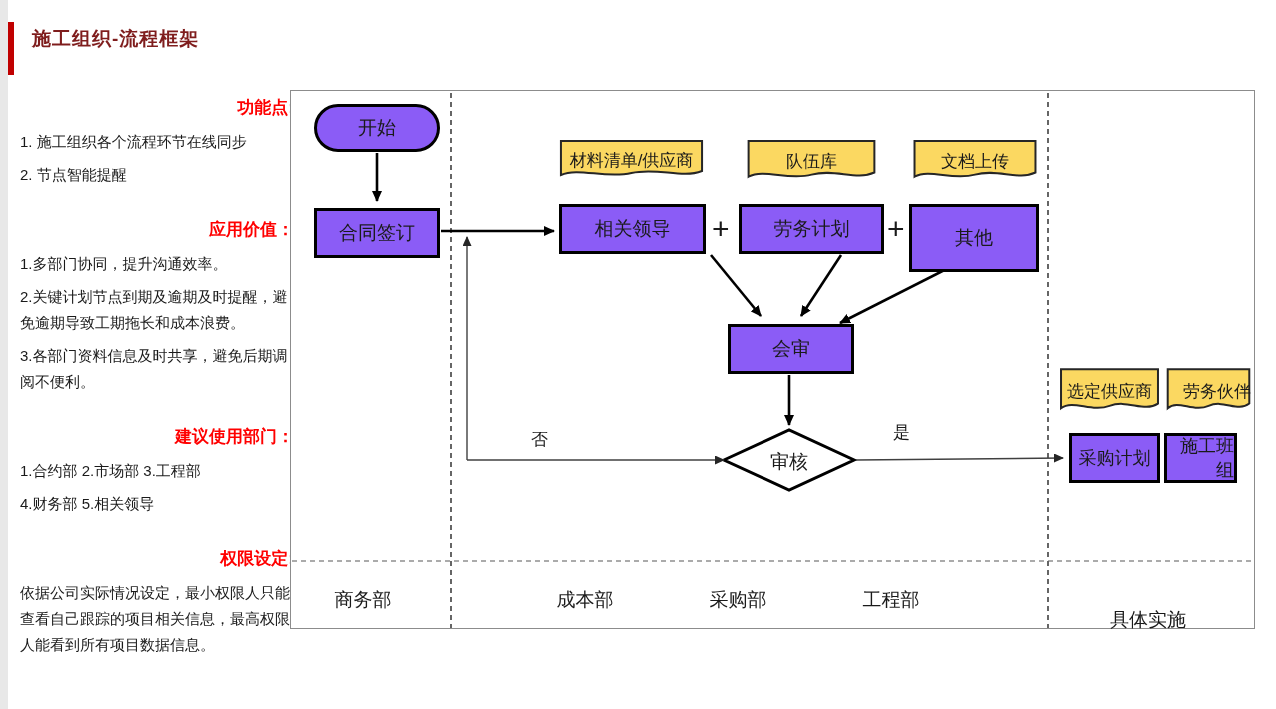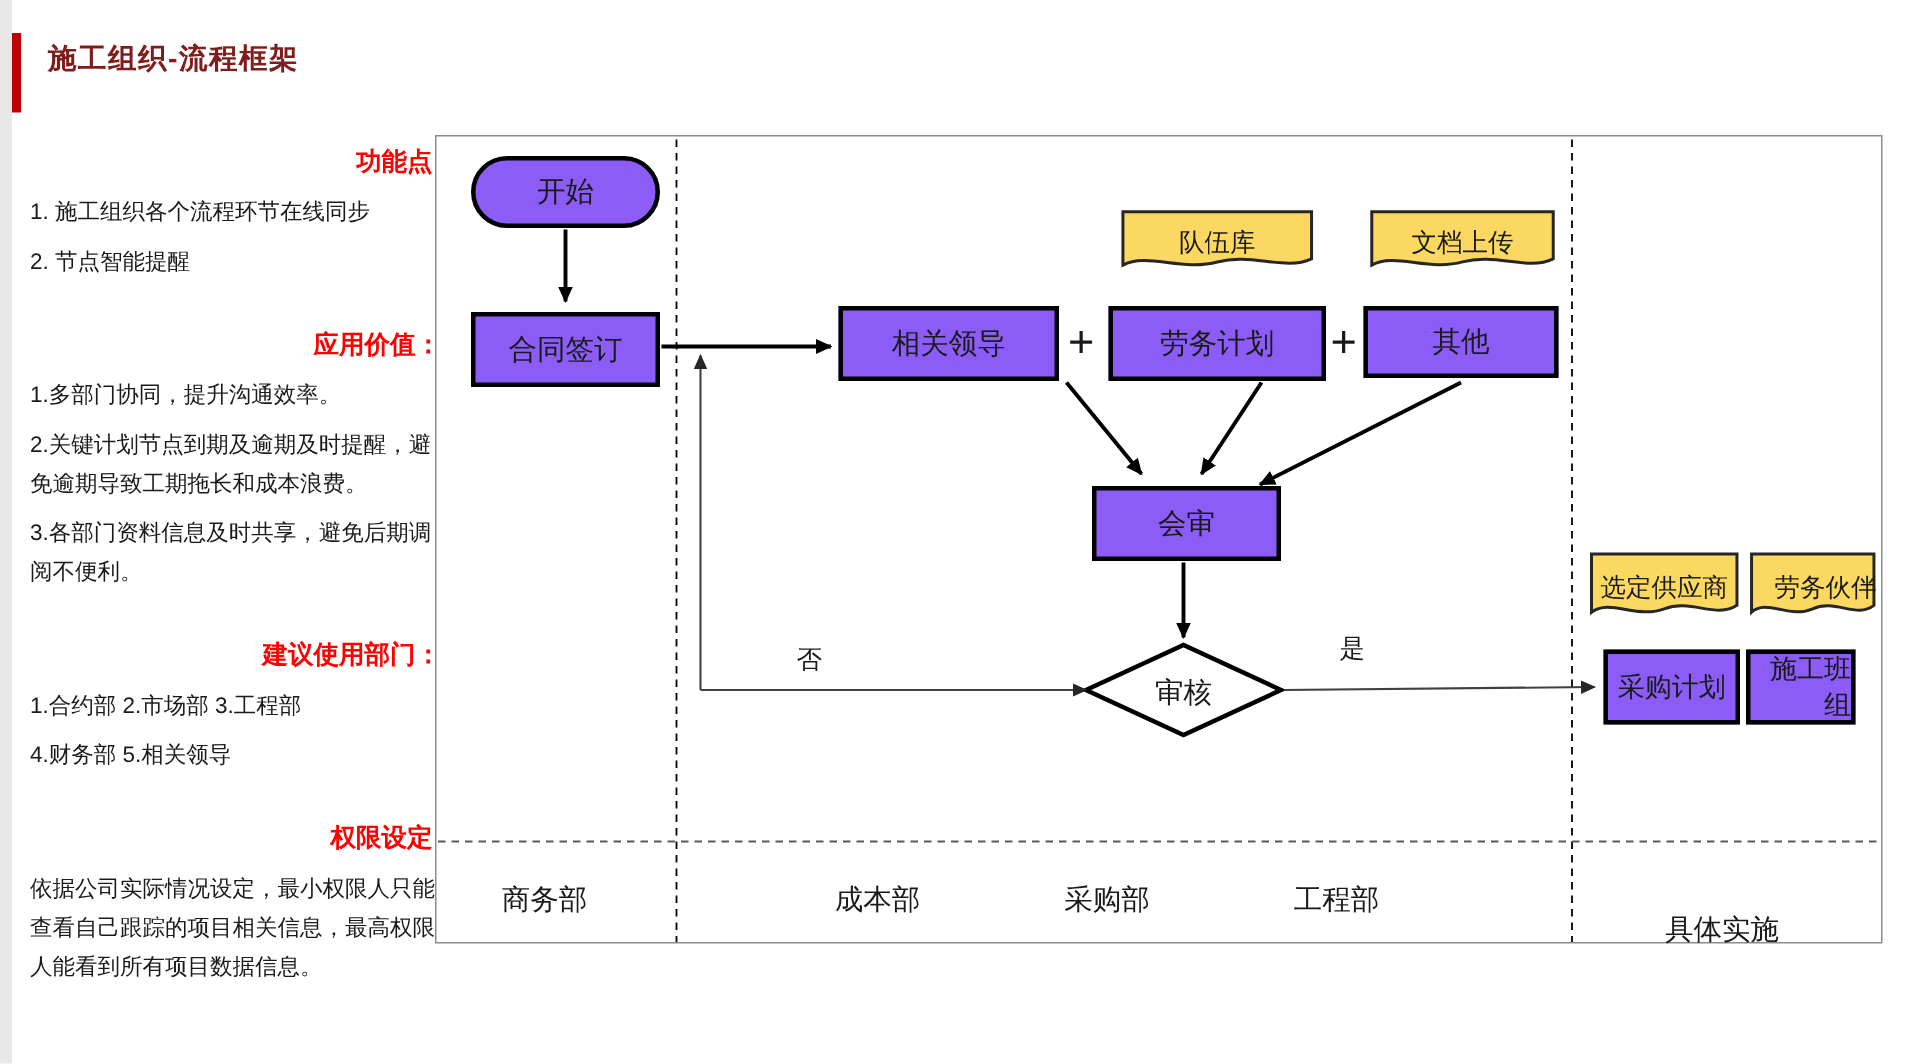--- a/index.html
+++ b/index.html
@@ -108,41 +108,47 @@
     </div>
 
   <div class="fnode" style="left:268px; top:113px; width:147px; height:50px;">
       <span>相关领导</span>
     </div>
 
   <div class="fnode" style="left:448px; top:113px; width:145px; height:50px;">
       <span>劳务计划</span>
     </div>
 
-  <div class="fnode" style="left:618px; top:113px; width:130px; height:48px;">
+  <div class="fnode" style="left:618px; top:113px; width:130px; height:68px;">
       <span>其他</span>
     </div>
 
   <div class="fnode" style="left:437px; top:233px; width:126px; height:50px;font-family:Liberation Serif, serif;">
       <span>会审</span>
     </div>
 
   <div class="fnode" style="left:778px; top:342px; width:91px; height:50px; border-width:3px; font-size:18px;">
       <span>采购计划</span>
     </div>
 
   <div class="fnode" style="left:873px; top:342px; width:73px; height:50px; border-width:3px; font-size:18px;">
       <span>施工班组</span>
     </div>
 
   <div class="diamond-label" style="left:433px; top:358px; width:130px;">审核</div>
 
   <div class="plus" style="left:421px; top:123px;">+</div>
   <div class="plus" style="left:596px; top:123px;">+</div>
 
+  <div class="note" style="left:267px; top:48px; width:147px; height:42px;">
+    <svg viewBox="0 0 100 42" preserveAspectRatio="none">
+      <path d="M2 2 L98 2 L98 32 C84 40 68 28 50 34 C32 40 14 28 2 36 Z" fill="#fbd861" stroke="#262626" stroke-width="2" vector-effect="non-scaling-stroke"></path>
+    </svg>
+    <span>材料清单/供应商</span>
+  </div>
 
   <div class="note" style="left:455px; top:48px; width:131px; height:44px;">
     <svg viewBox="0 0 100 42" preserveAspectRatio="none">
       <path d="M2 2 L98 2 L98 32 C84 40 68 28 50 34 C32 40 14 28 2 36 Z" fill="#fbd861" stroke="#262626" stroke-width="2" vector-effect="non-scaling-stroke"></path>
     </svg>
     <span>队伍库</span>
   </div>
 
   <div class="note" style="left:621px; top:48px; width:126px; height:44px;">
     <svg viewBox="0 0 100 42" preserveAspectRatio="none">

